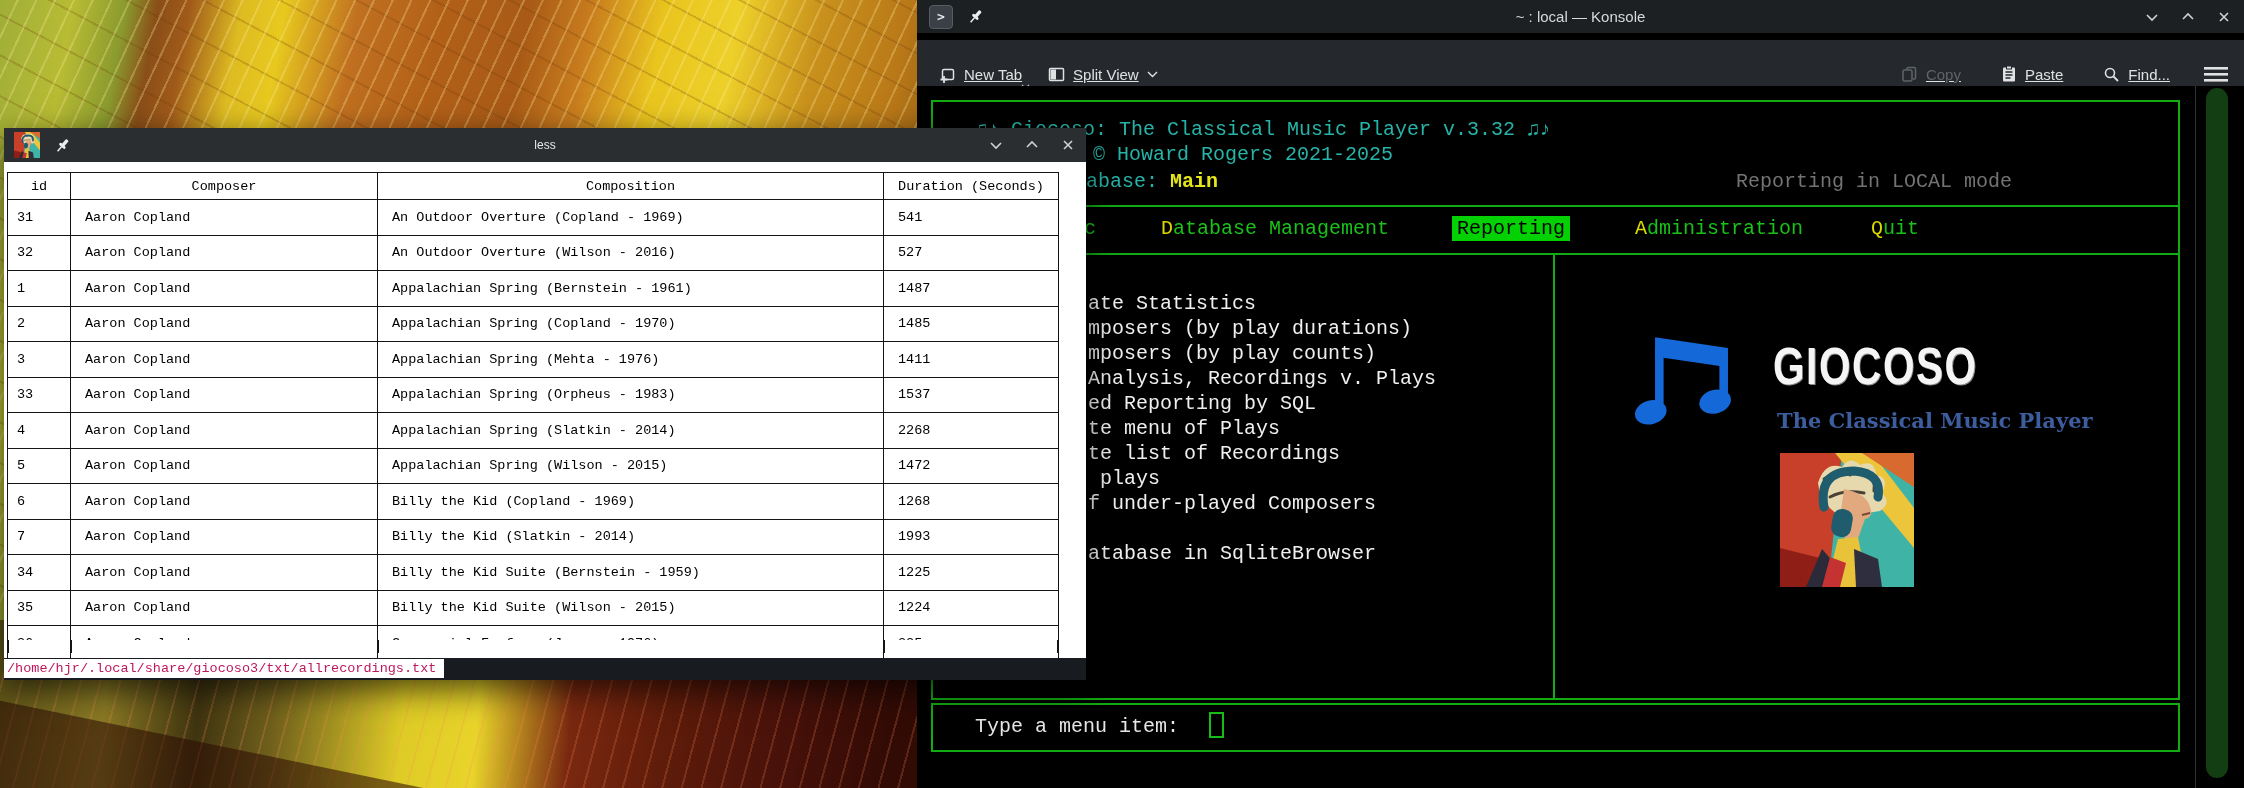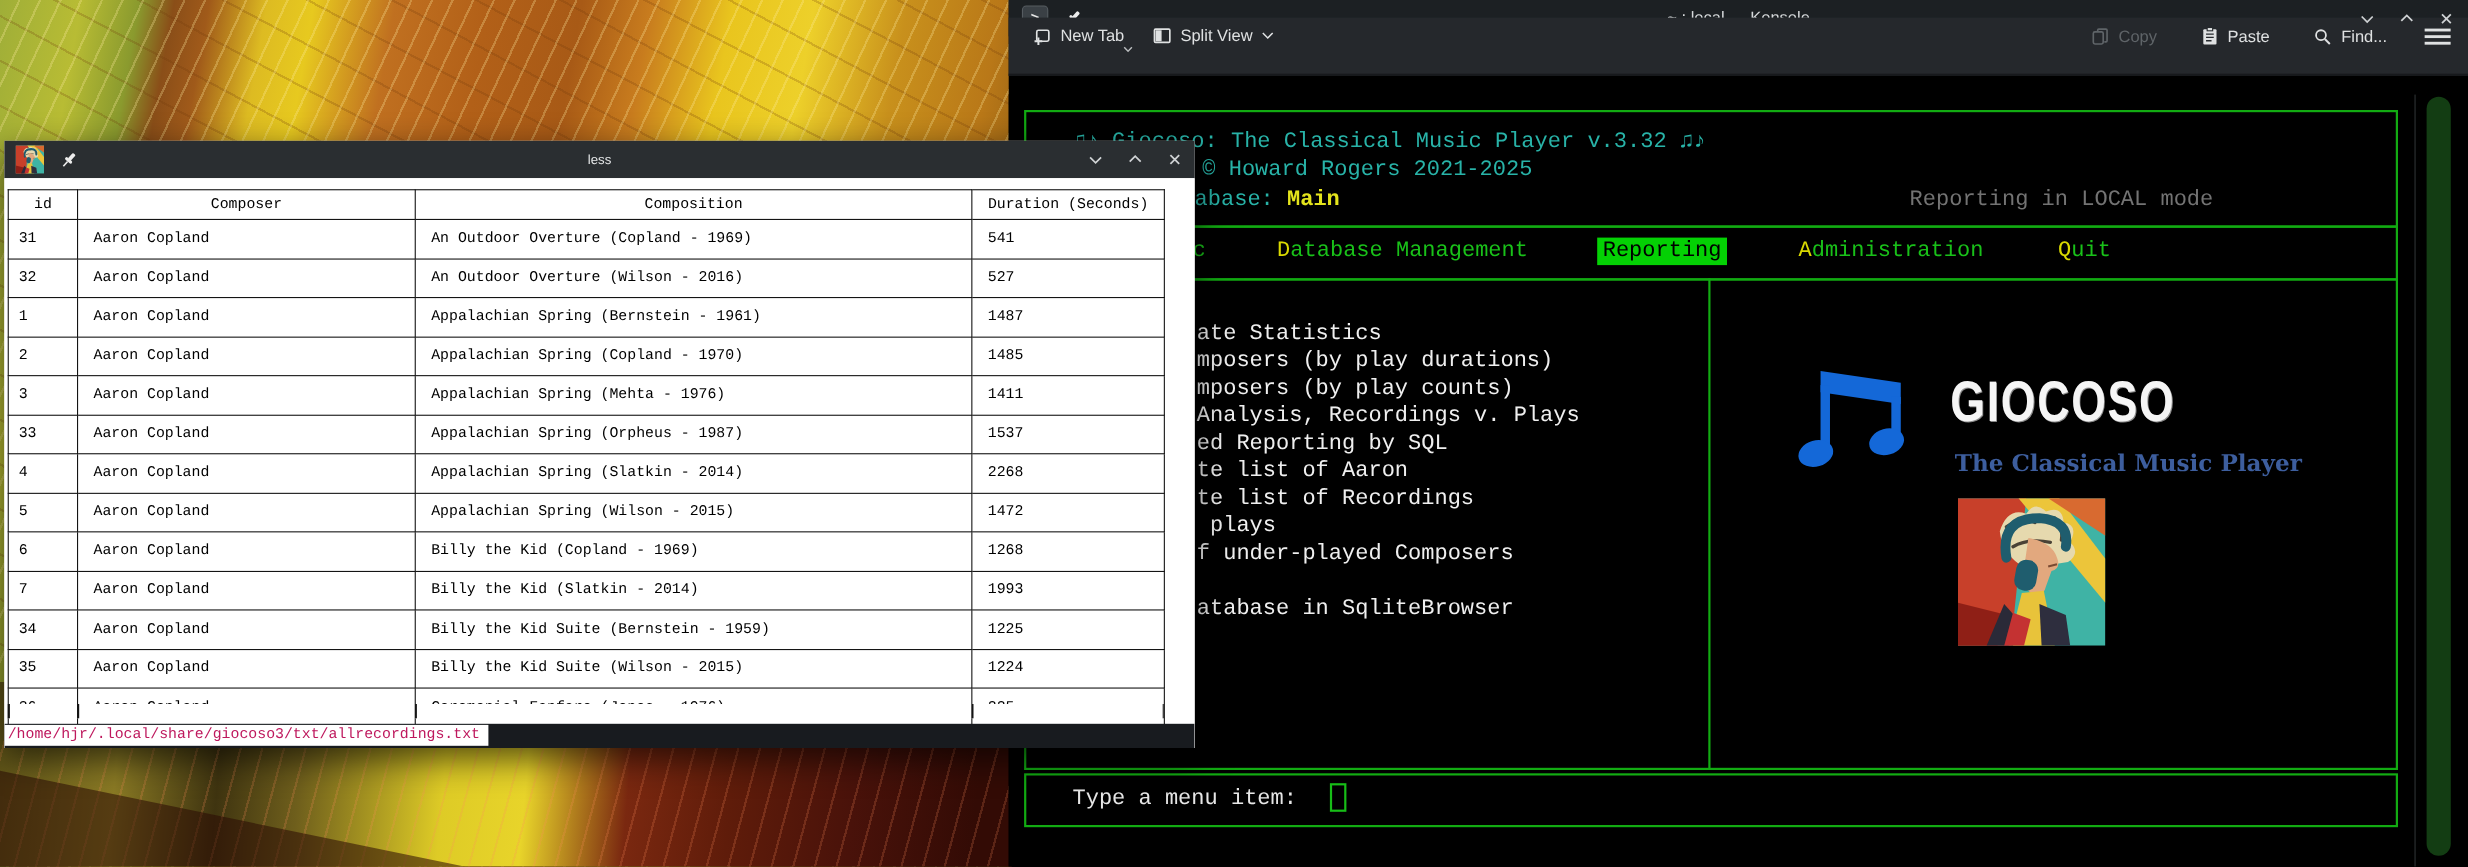--- a/index.html
+++ b/index.html
@@ -24,22 +24,22 @@
   
   .konsole{position:absolute;left:917px;top:0;width:1327px;height:788px;background:#000;}
   .k-titlebar{position:absolute;left:0;top:0;right:0;height:33px;background:#1c2023;display:flex;align-items:center;padding:0 12px;box-sizing:border-box;}
   .k-appicon{width:22px;height:22px;background:#3a4045;border:1px solid #565c61;border-radius:4px;
     color:#e8e8e8;font-family:"DejaVu Sans Mono",monospace;font-size:13px;font-weight:bold;
     display:flex;align-items:center;justify-content:center;flex:0 0 auto;}
   .pin{margin-left:14px;flex:0 0 auto;}
   .k-title{position:absolute;left:0;right:0;text-align:center;color:#d7dadc;font-size:15px;pointer-events:none;}
   .winctl{display:flex;gap:20px;margin-left:auto;align-items:center;z-index:2;}
   .winctl svg{display:block;}
-  .k-toolbar{position:absolute;left:0;top:16px;right:0;height:53px;background:#25282c;border-bottom:2px solid #17191c;
-    display:flex;align-items:flex-start;padding:0 16px;box-sizing:border-box;color:#dfe1e2;font-size:15px;}
+  .k-toolbar{position:absolute;left:0;top:40px;right:0;height:53px;background:#25282c;border-bottom:2px solid #17191c;
+    display:flex;align-items:flex-end;padding:0 16px;box-sizing:border-box;color:#dfe1e2;font-size:15px;text-decoration:underline;}
   .tb-btn{display:flex;align-items:center;gap:8px;position:relative;padding:8px 6px;}
   .tb-btn.disabled{color:#5f6468;}
   .tb-right{margin-left:auto;display:flex;align-items:center;gap:28px;}
   .mini-caret{position:absolute;right:-2px;bottom:1px;}
 
   
   .k-term{position:absolute;left:0;top:86px;right:0;bottom:0;background:#000;
     font-family:"Liberation Mono","DejaVu Sans Mono",monospace;font-size:20px;color:#e6e6e6;}
   .tbox{position:absolute;border:2px solid #12ab12;box-sizing:border-box;}
   .box-banner{left:14px;top:14px;width:1249px;height:107px;}
@@ -226,21 +226,21 @@
       <div class="menu-item" style="left:535px"><span class="menu-hl">Reporting</span></div>
       <div class="menu-item" style="left:718px"><span class="yl">A</span><span>dministration</span></div>
       <div class="menu-item" style="left:954px"><span class="yl">Q</span><span>uit</span></div>
 
       <div class="menu-list">
           <div class="tline">ate Statistics</div>
           <div class="tline">mposers (by play durations)</div>
           <div class="tline">mposers (by play counts)</div>
           <div class="tline">Analysis, Recordings v. Plays</div>
           <div class="tline">ed Reporting by SQL</div>
-          <div class="tline">te list of Aaron</div>
+          <div class="tline">te menu of Plays</div>
           <div class="tline">te list of Recordings</div>
           <div class="tline"> plays</div>
           <div class="tline">f under-played Composers</div>
           <div class="tline"></div>
           <div class="tline">atabase in SqliteBrowser</div>
         </div>
 
       <svg class="note-icon" width="118" height="104" viewBox="0 0 110 96">
           <use href="#note-glyph"></use>
         </svg>
@@ -322,21 +322,21 @@
             </tr>
             <tr>
               <td class="col0">3</td>
               <td class="col1">Aaron Copland</td>
               <td class="col2">Appalachian Spring (Mehta - 1976)</td>
               <td class="col3">1411</td>
             </tr>
             <tr>
               <td class="col0">33</td>
               <td class="col1">Aaron Copland</td>
-              <td class="col2">Appalachian Spring (Orpheus - 1987)</td>
+              <td class="col2">Appalachian Spring (Orpheus - 1983)</td>
               <td class="col3">1537</td>
             </tr>
             <tr>
               <td class="col0">4</td>
               <td class="col1">Aaron Copland</td>
               <td class="col2">Appalachian Spring (Slatkin - 2014)</td>
               <td class="col3">2268</td>
             </tr>
             <tr>
               <td class="col0">5</td>

